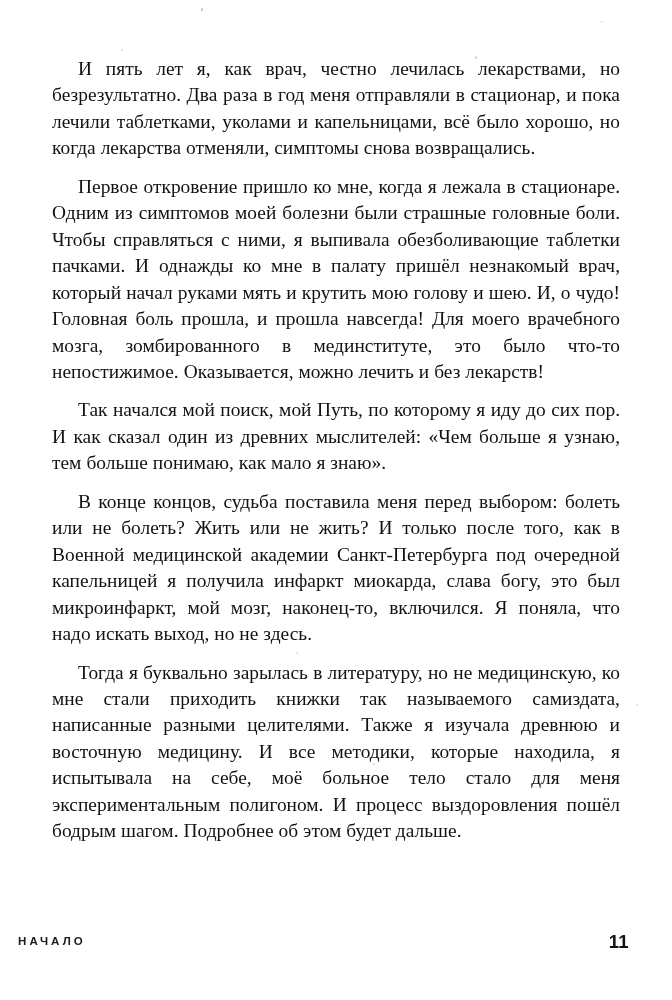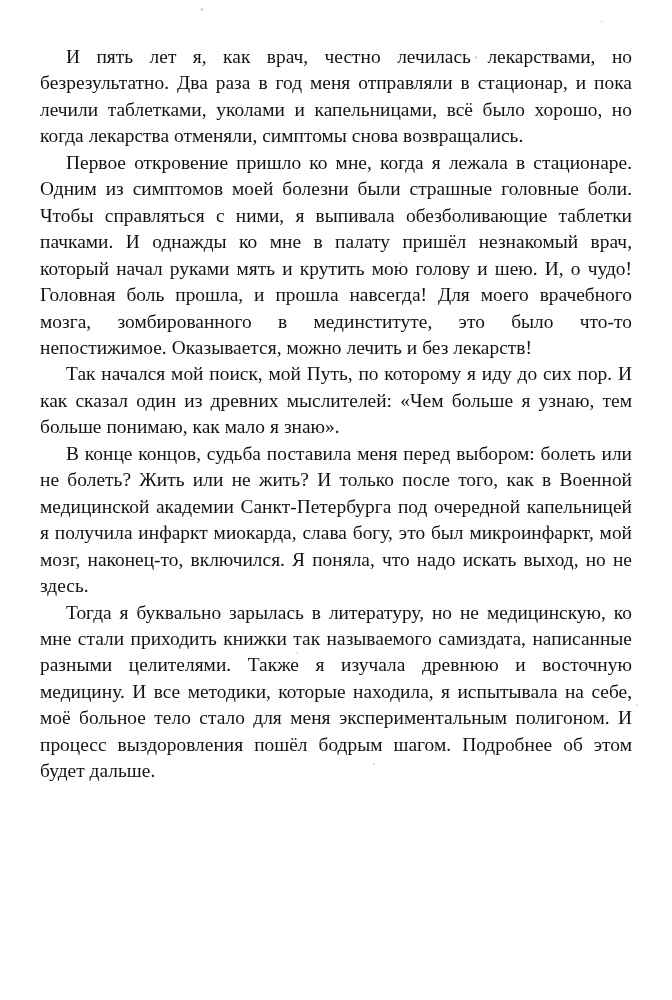--- a/index.html
+++ b/index.html
@@ -26,21 +26,21 @@
 
   
   .text-block {
     position: absolute;
     left: 40px;
     top: 44px;
     width: 592px;
   }
 
   .para {
-    margin: 0;
+    margin: 12px;
     text-align: justify;
     text-align-last: left;
     text-justify: inter-word;
     font-size: 19.4px;
     line-height: 26.45px;
     letter-spacing: 0.02px;
     word-spacing: 0.1px;
     text-indent: 26px;
     hyphens: manual;
     color: #121212;
@@ -116,14 +116,18 @@
   <div class="speck s10"></div>
 
   <div class="text-block">
     <p class="para">И пять лет я, как врач, честно лечилась лекарствами, но безрезультатно. Два раза в год меня отправляли в стационар, и пока лечили таблетками, уколами и капельницами, всё было хорошо, но когда лекарства отменяли, симптомы снова возвращались.</p>
     <p class="para">Первое откровение пришло ко мне, когда я лежала в стационаре. Одним из симптомов моей болезни были страшные головные боли. Чтобы справляться с ними, я выпивала обезболивающие таблетки пачками. И однажды ко мне в палату пришёл незнакомый врач, который начал руками мять и крутить мою голову и шею. И, о чудо! Головная боль прошла, и прошла навсегда! Для моего врачебного мозга, зомбированного в мединституте, это было что-то непостижимое. Оказывается, можно лечить и без лекарств!</p>
     <p class="para">Так начался мой поиск, мой Путь, по которому я иду до сих пор. И как сказал один из древних мыслителей: «Чем больше я узнаю, тем больше понимаю, как мало я знаю».</p>
     <p class="para">В конце концов, судьба поставила меня перед выбором: болеть или не болеть? Жить или не жить? И только после того, как в Военной медицинской академии Санкт-Петербурга под очередной капельницей я получила инфаркт миокарда, слава богу, это был микроинфаркт, мой мозг, наконец-то, включился. Я поняла, что надо искать выход, но не здесь.</p>
     <p class="para">Тогда я буквально зарылась в литературу, но не медицинскую, ко мне стали приходить книжки так называемого самиздата, написанные разными целителями. Также я изучала древнюю и восточную медицину. И все методики, которые находила, я испытывала на себе, моё больное тело стало для меня экспериментальным полигоном. И процесс выздоровления пошёл бодрым шагом. Подробнее об этом будет дальше.</p>
   </div>
 
+  <div class="footer">
+    <div class="running-head">НАЧАЛО</div>
+    <div class="folio">11</div>
+  </div>
 
 </div>
 
 </body></html>

